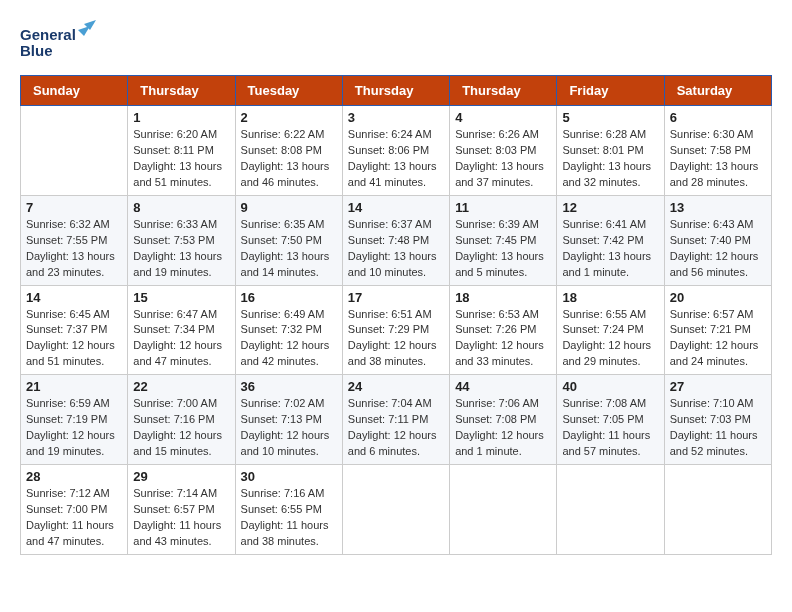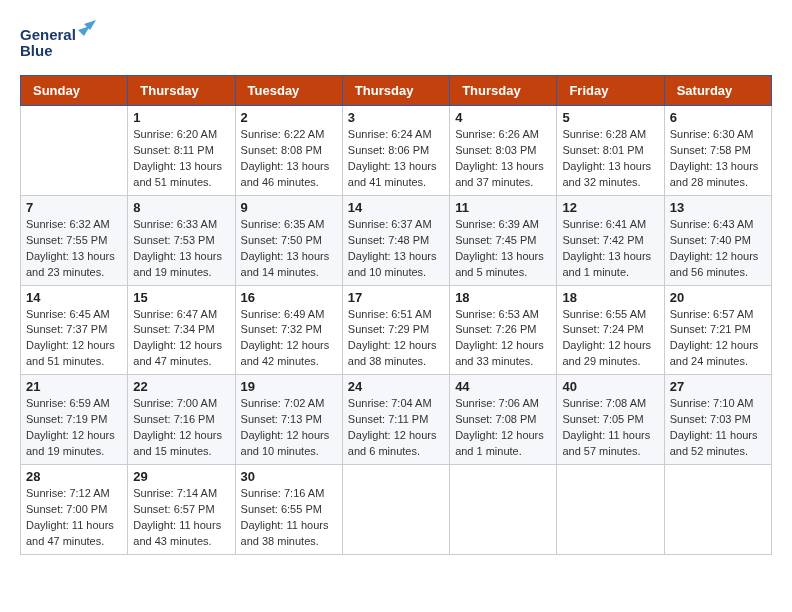--- a/index.html
+++ b/index.html
@@ -198,21 +198,21 @@
       <tr>
         <td>
           <span class="day-number">21</span>
           <div class="day-info">Sunrise: 6:59 AM<br>Sunset: 7:19 PM<br>Daylight: 12 hours<br>and 19 minutes.</div>
         </td>
         <td>
           <span class="day-number">22</span>
           <div class="day-info">Sunrise: 7:00 AM<br>Sunset: 7:16 PM<br>Daylight: 12 hours<br>and 15 minutes.</div>
         </td>
         <td>
-          <span class="day-number">19</span>
+          <span class="day-number">36</span>
           <div class="day-info">Sunrise: 7:02 AM<br>Sunset: 7:13 PM<br>Daylight: 12 hours<br>and 10 minutes.</div>
         </td>
         <td>
           <span class="day-number">24</span>
           <div class="day-info">Sunrise: 7:04 AM<br>Sunset: 7:11 PM<br>Daylight: 12 hours<br>and 6 minutes.</div>
         </td>
         <td>
           <span class="day-number">44</span>
           <div class="day-info">Sunrise: 7:06 AM<br>Sunset: 7:08 PM<br>Daylight: 12 hours<br>and 1 minute.</div>
         </td>

